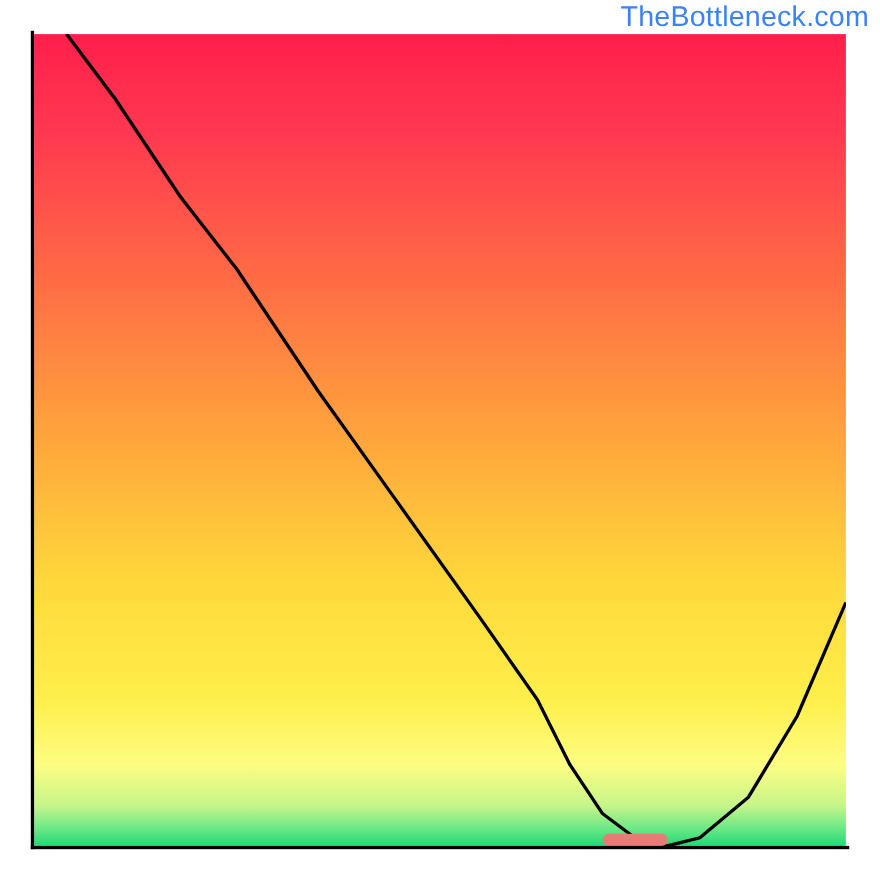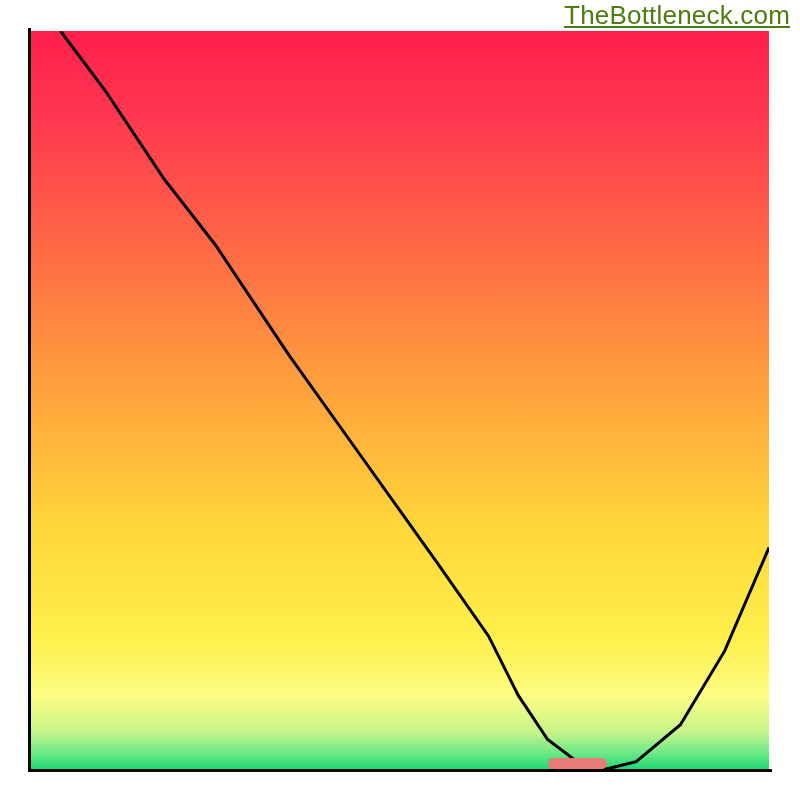--- a/index.html
+++ b/index.html
@@ -15,25 +15,24 @@
     position: relative;
     width: 800px;
     height: 800px;
   }
   .watermark {
     position: absolute;
     top: 0px;
     right: 10px;
     font-size: 26px;
     font-weight: 500;
-    color: #4d7c0f;
+    color: #3b82f6;
     letter-spacing: 0.2px;
     z-index: 50;
     user-select: none;
-    text-decoration: underline;
   }
   .plot-area {
     position: absolute;
     left: 31px;
     top: 31px;
     width: 738px;
     height: 738px;
     overflow: hidden;
     z-index: 10;
   }

